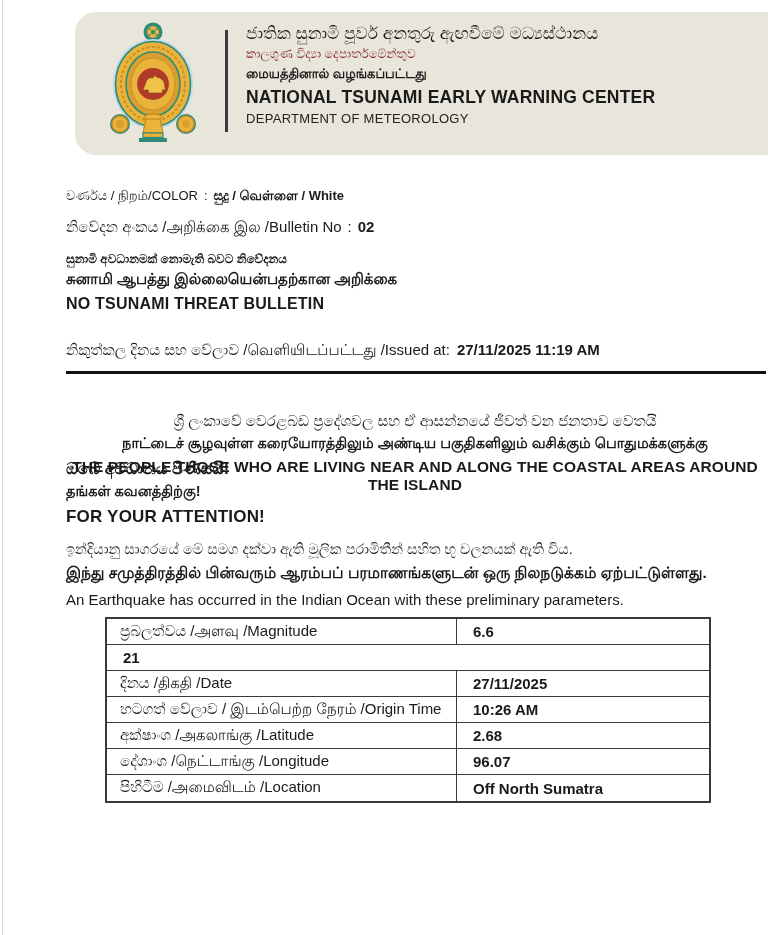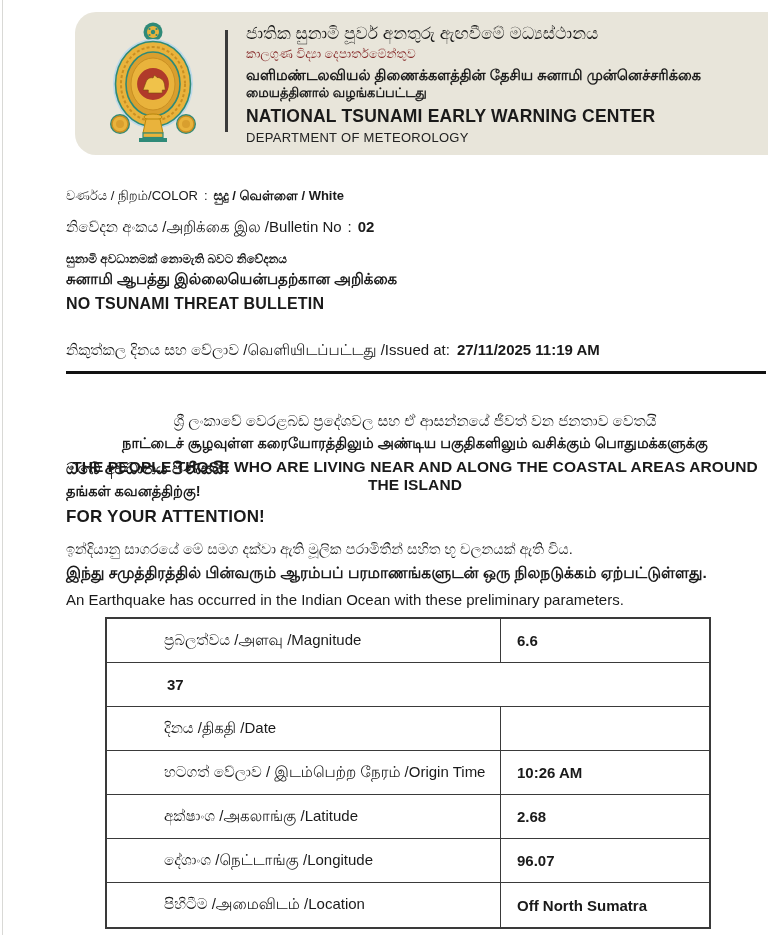--- a/index.html
+++ b/index.html
@@ -48,21 +48,21 @@
   .att-ta { font-size:14.5px; font-weight:bold; margin-bottom:6px; }
   .att-en { font-size:17px; font-weight:bold; letter-spacing:.2px; }
 
   .summary { left:66px; top:541px; }
   .sum-si { font-size:14.5px; margin-bottom:6px; }
   .sum-ta { font-size:15.5px; font-weight:bold; margin-bottom:7px; }
   .sum-en { font-size:15px; }
 
   
   .ptable { left:105px; top:617px; width:606px; border:2px solid #3a3a3a; background:#fff; }
-  .trow { display:flex; height:44px; border-bottom:1.5px solid #3a3a3a;padding-left:44px; }
+  .trow { display:flex; height:26px; border-bottom:1.5px solid #3a3a3a; }
   .trow:last-child { border-bottom:none; }
   .tlabel { width:350px; border-right:1.5px solid #3a3a3a; display:flex; align-items:center;
             padding-left:13px; font-size:15px; }
   .tvalue { flex:1; display:flex; align-items:center; padding-left:16px;
             font-size:15px; font-weight:bold; }
 </style>
 </head>
 <body>
 
 <div class="page">
@@ -99,21 +99,20 @@
         <ellipse cx="52" cy="97" rx="9" ry="3" fill="#e9b33c" stroke="#b8860b" stroke-width="1"></ellipse>
         <path d="M45,99 l14,0 3,14 -20,0 z" fill="#e9b33c" stroke="#b8860b" stroke-width="1"></path>
         <rect x="42" y="113" width="20" height="4.5" fill="#e9b33c" stroke="#2f8a78" stroke-width="1.2"></rect>
         <rect x="38" y="118" width="28" height="4" fill="#2f8a78"></rect>
       </svg>
     </div>
     <div class="hdr-divider"></div>
     <div class="hdr-text">
       <div class="hdr-si-1">ජාතික සුනාමි පූර්ව අනතුරු ඇඟවීමේ මධ්‍යස්ථානය</div>
       <div class="hdr-si-2">කාලගුණ විද්‍යා දෙපාර්තමේන්තුව</div>
-      <div class="hdr-ta-1">வளிமண்டலவியல் திணைக்களத்தின் தேசிய சுனாமி முன்னெச்சரிக்கை</div>
       <div class="hdr-ta-2">மையத்தினால் வழங்கப்பட்டது</div>
       <div class="hdr-en-1">NATIONAL TSUNAMI EARLY WARNING CENTER</div>
       <div class="hdr-en-2">DEPARTMENT OF METEOROLOGY</div>
     </div>
   </div>
 
   <div class="abs line-color">
     <span>වර්ණය / நிறம்/COLOR</span><span class="sep">:</span><span class="b">සුදු / வெள்ளை / White</span>
   </div>
   <div class="abs line-bulletin">
@@ -149,24 +148,25 @@
     <div class="sum-ta">இந்து சமுத்திரத்தில் பின்வரும் ஆரம்பப் பரமாணங்களுடன் ஒரு  நிலநடுக்கம் ஏற்பட்டுள்ளது.</div>
     <div class="sum-en">An Earthquake has occurred in the Indian Ocean with these preliminary parameters.</div>
   </div>
 
   <div class="abs ptable">
     <div class="trow">
       <div class="tlabel">ප්‍රබලත්වය /அளவு /Magnitude</div>
       <div class="tvalue">6.6</div>
     </div>
     <div class="trow">
-      <div class="tvalue">37</div>
+      <div class="tvalue">21</div>
     </div>
     <div class="trow">
       <div class="tlabel">දිනය /திகதி /Date</div>
+      <div class="tvalue">27/11/2025</div>
     </div>
     <div class="trow">
       <div class="tlabel">හටගත් වේලාව / இடம்பெற்ற நேரம் /Origin Time</div>
       <div class="tvalue">10:26 AM</div>
     </div>
     <div class="trow">
       <div class="tlabel">අක්ෂාංශ /அகலாங்கு /Latitude</div>
       <div class="tvalue">2.68</div>
     </div>
     <div class="trow">

